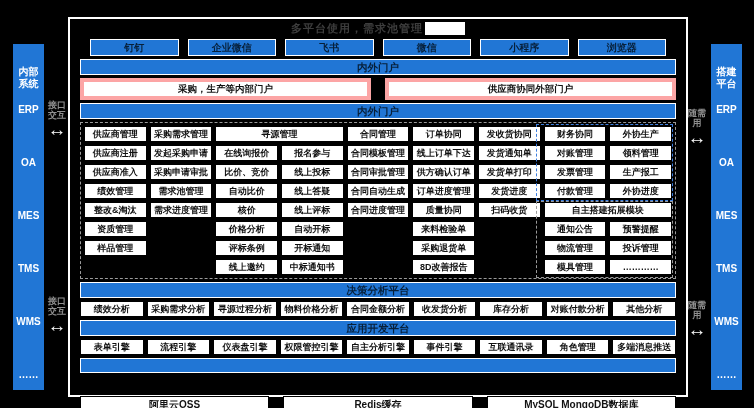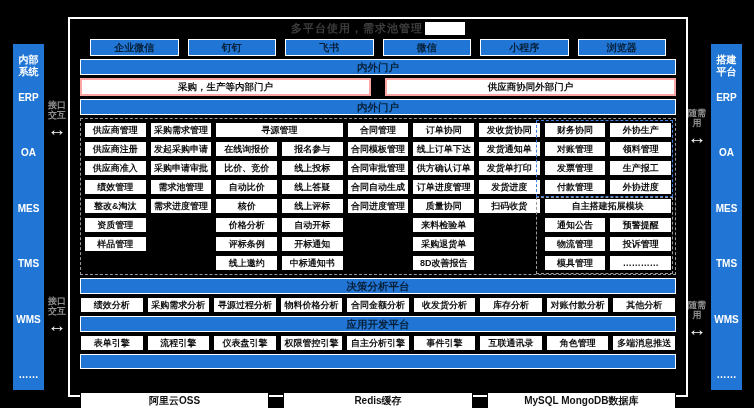--- a/index.html
+++ b/index.html
@@ -11,21 +11,21 @@
   
   .side-bar {
     position:absolute; top:44px; height:346px; width:31px;
     background:#2176d5; display:flex; flex-direction:column;
     justify-content:space-between; align-items:center;
     padding:10px 0; box-sizing:border-box;
   }
   .side-bar.left { left:13px; }
   .side-bar.right { right:12px; }
   .side-title { color:#fff; font-weight:bold; font-size:10px; width:22px;
-    text-align:center; line-height:12px; }
+    text-align:center; line-height:12px;margin-top:12px; }
   .side-item { color:#fff; font-weight:bold; font-size:10px; text-align:center; }
   
   .connector { position:absolute; width:26px; text-align:center; }
   .connector .clabel { color:#8f8f8f; font-size:9px; font-weight:bold;
     line-height:10px; width:22px; margin:0 auto; }
   .connector .carrow { color:#fff; font-size:19px; font-weight:bold;
     line-height:18px; margin-top:1px; }
   
   .main {
     position:absolute; left:68px; top:17px; width:620px; height:380px;
@@ -39,21 +39,21 @@
     vertical-align:middle; margin-left:2px; }
   .blue-bar {
     background:#2176d5; border:1px solid #fff; color:#07203a;
     font-weight:bold; font-size:10.5px; text-align:center;
     height:14px; line-height:14px; flex:0 0 auto;
   }
   .apps-row { display:flex; gap:9px; padding:0 10px; }
   .app-btn { flex:1; background:#2176d5; border:1px solid #fff; color:#07203a;
     font-weight:bold; font-size:10px; text-align:center; height:15px; line-height:15px; }
   .portals-row { display:flex; gap:14px; }
-  .portal-cell { flex:1; background:#fff; border:2px solid #fca5a5; color:#111;
+  .portal-cell { flex:1; background:#fff; border:4px solid #fca5a5; color:#111;
     font-weight:bold; font-size:9.5px; text-align:center; height:14px; line-height:14px; }
   
   .module-grid {
     position:relative;
     display:grid; grid-template-columns:repeat(9,1fr); gap:3px;
     border:1px dashed #9a9a9a; padding:3px; flex:0 0 auto;
   }
   .cell {
     background:#fff; border:1px solid #000; color:#111;
     font-weight:bold; font-size:9px; text-align:center;
@@ -115,22 +115,22 @@
 </div>
 
 <div class="main">
 
   <div class="title-row">
     <span class="title-text">多平台使用，需求池管理</span>
     <span class="redaction"></span>
   </div>
 
   <div class="apps-row">
+      <div class="app-btn">钉钉</div>
       <div class="app-btn">企业微信</div>
-      <div class="app-btn">钉钉</div>
       <div class="app-btn">飞书</div>
       <div class="app-btn">微信</div>
       <div class="app-btn">小程序</div>
       <div class="app-btn">浏览器</div>
     </div>
 
   <div class="blue-bar">内外门户</div>
 
   <div class="portals-row">
       <div class="portal-cell">采购，生产等内部门户</div>

